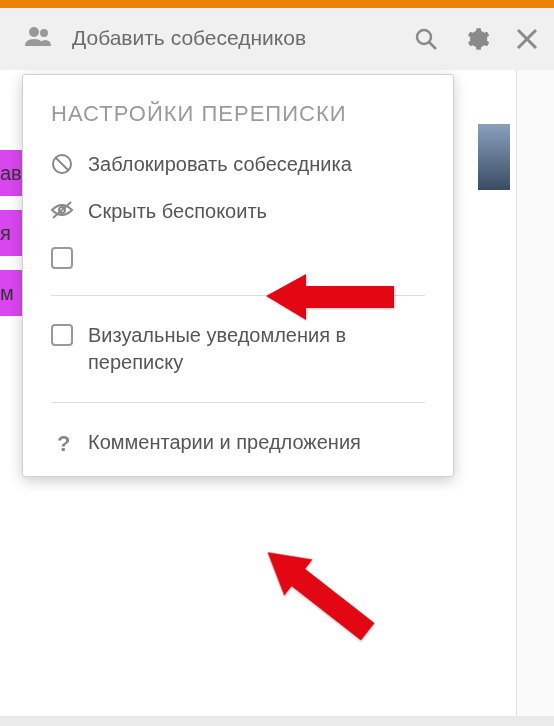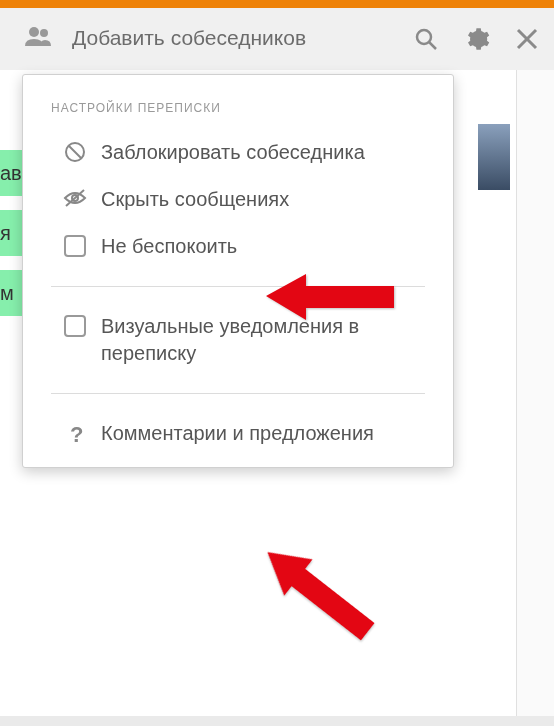--- a/index.html
+++ b/index.html
@@ -45,21 +45,21 @@
     .bg-content {
       position: absolute;
       top: 70px; left: 0; right: 0; bottom: 0;
       background: #fff;
     }
     .bg-tab {
       position: absolute;
       left: 0;
       width: 22px;
       height: 46px;
-      background: #86efac;
+      background: #d946ef;
       display: flex;
       align-items: center;
       justify-content: flex-start;
       color: #333;
       font-size: 20px;
       overflow: hidden;
     }
     .bg-tab1 { top: 150px; }
     .bg-tab2 { top: 210px; }
     .bg-tab3 { top: 270px; }
@@ -85,29 +85,29 @@
       width: 432px;
       background: #fff;
       border: 1px solid #d0d0d0;
       border-radius: 3px;
       box-shadow: 0 4px 14px rgba(0,0,0,0.2);
       z-index: 10;
       padding: 20px 0 0 0;
     }
     .section-label {
       color: #9a9a9a;
-      font-size: 12px;
+      font-size: 22px;
       letter-spacing: 1px;
       padding: 6px 28px 14px 28px;
     }
     .menu-item {
       display: flex;
       align-items: flex-start;
       gap: 14px;
-      padding: 10px 40px;
+      padding: 10px 27px;
       color: #565656;
       font-size: 20px;
       line-height: 1.35;
       cursor: pointer;
     }
     .menu-item .icon-slot {
       width: 24px;
       flex-shrink: 0;
       display: flex;
       align-items: center;
@@ -218,29 +218,28 @@
   </div>
 
   <div class="menu-item">
     <span class="icon-slot">
       <svg width="24" height="20" viewBox="0 0 24 20" fill="none" stroke="#888" stroke-width="2">
         <path d="M2 10 Q12 0 22 10 Q12 20 2 10 Z"></path>
         <circle cx="12" cy="10" r="3"></circle>
         <line x1="3" y1="18" x2="21" y2="2"></line>
       </svg>
     </span>
-    <span class="label">Скрыть сообщениях</span>
+    <span class="label">Скрыть беспокоить</span>
   </div>
 
 
   <div class="menu-item">
     <span class="icon-slot">
       <span class="checkbox"></span>
     </span>
-    <span class="label">Не беспокоить</span>
   </div>
 
   <div class="divider"></div>
 
 
   <div class="menu-item">
     <span class="icon-slot">
       <span class="checkbox"></span>
     </span>
     <span class="label">Визуальные уведомления в переписку</span>

